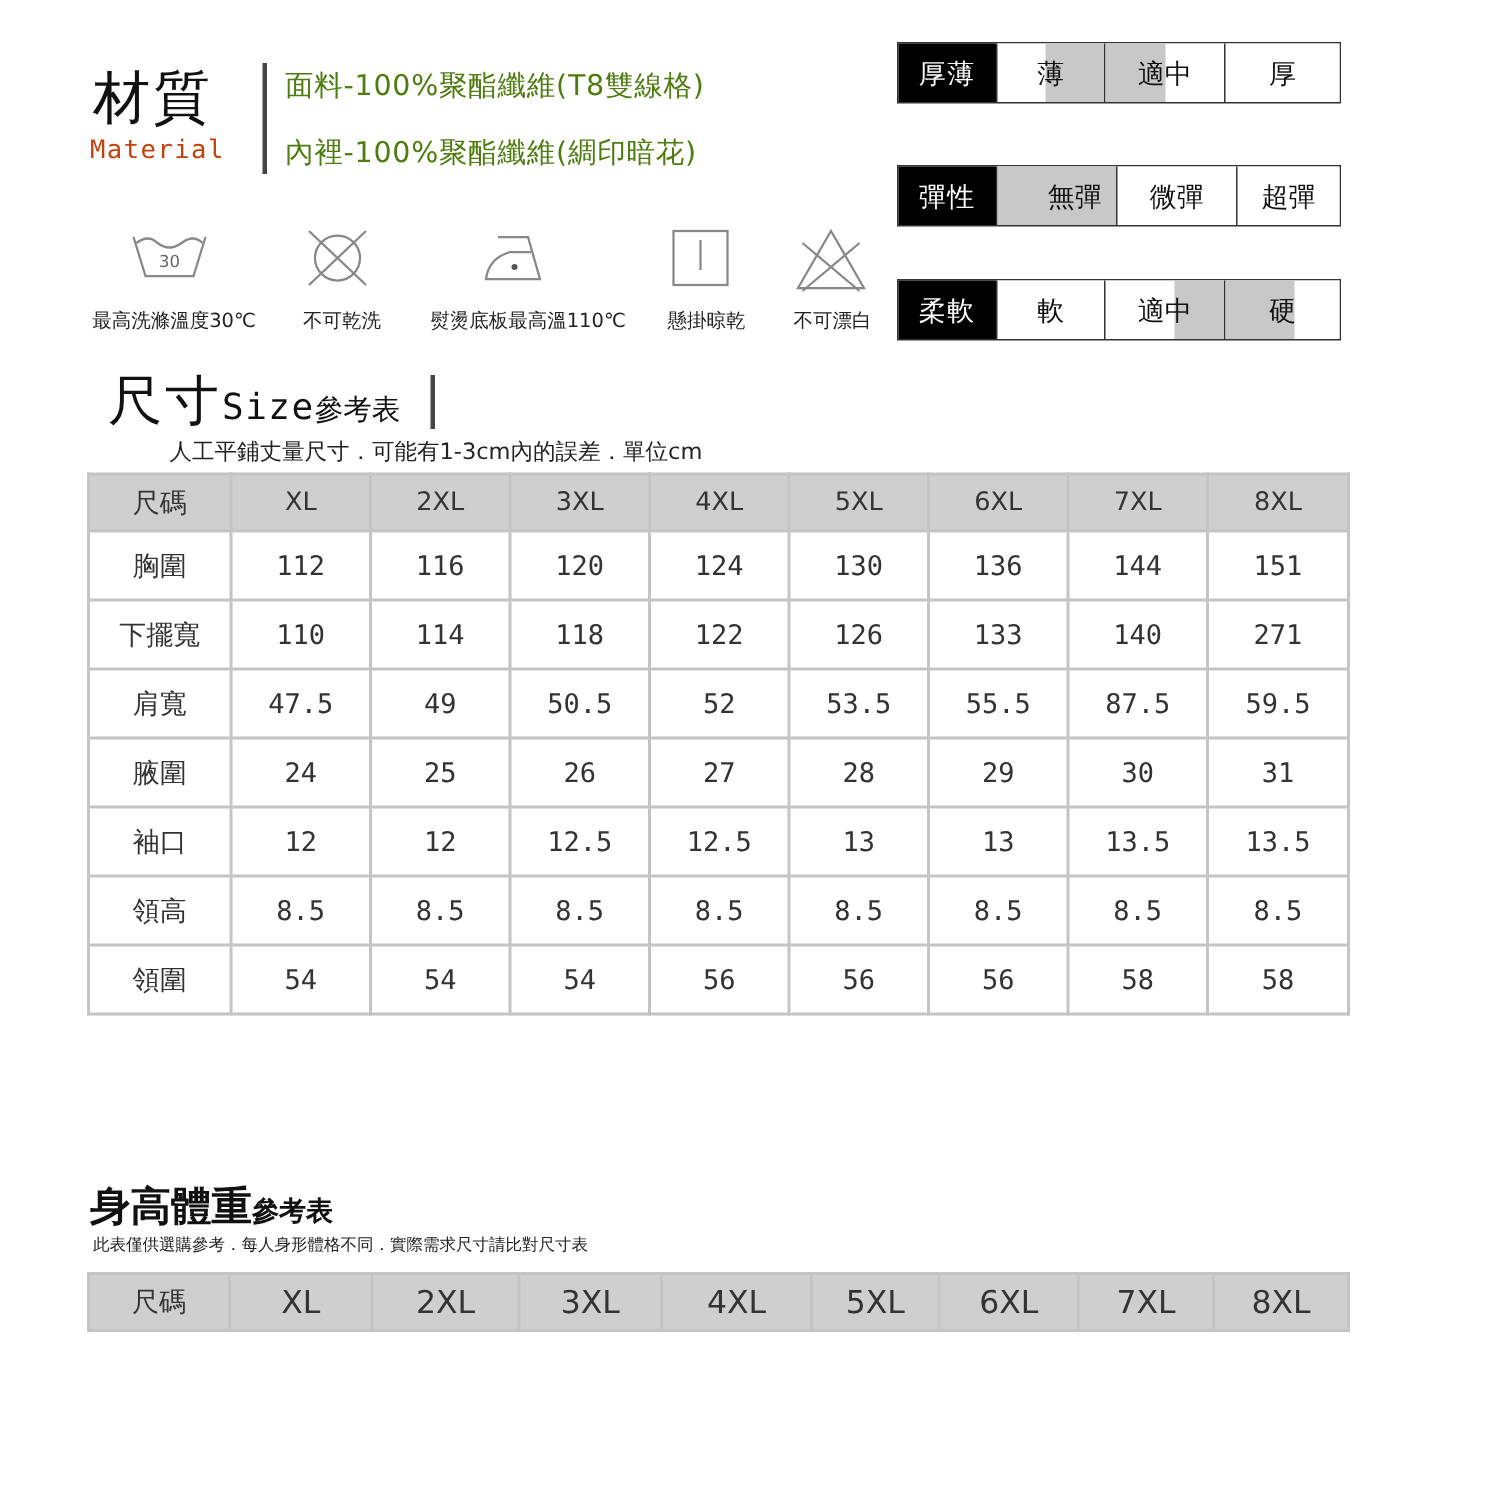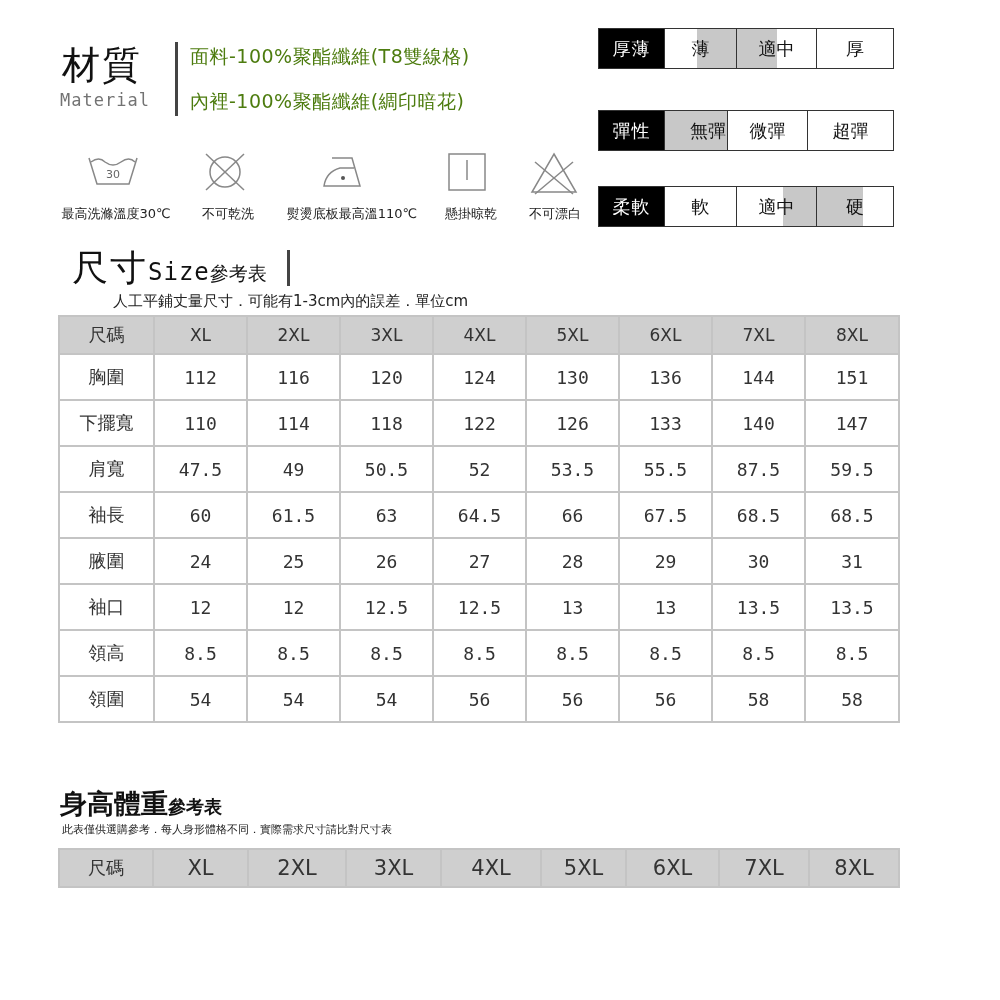--- a/index.html
+++ b/index.html
@@ -2,21 +2,21 @@
 <html><head>
 <meta charset="utf-8">
 <style>
   * { box-sizing: border-box; margin: 0; padding: 0; }
   html, body { width: 1000px; height: 1000px; background: #ffffff; overflow: hidden; }
   body { position: relative; font-family: "DejaVu Sans", "Liberation Sans", sans-serif; color: #222; }
   .abs { position: absolute; }
 
   
   .mat-title { left: 62px; top: 42px; font-size: 38px; color: #111; letter-spacing: 2px; line-height: 46px; }
-  .mat-sub { left: 60px; top: 90px; font-family: "DejaVu Sans Mono", "Liberation Mono", monospace; font-size: 17px; color: #737373; letter-spacing: 1px; }
+  .mat-sub { left: 60px; top: 90px; font-family: "DejaVu Sans Mono", "Liberation Mono", monospace; font-size: 17px; color: #c2410c; letter-spacing: 1px; }
   .mat-divider { left: 175px; top: 42px; width: 3px; height: 74px; background: #444; }
   .mat-line { left: 190px; font-size: 19px; color: #4d7c0f; letter-spacing: 0.5px; }
   .mat-line.l1 { top: 44px; }
   .mat-line.l2 { top: 89px; }
 
   
   .care { top: 150px; width: 110px; text-align: center; }
   .care svg { display: block; margin: 0 auto; }
   .care-label { position: absolute; top: 205px; font-size: 13px; color: #222; white-space: nowrap; transform: translateX(-50%); }
 
@@ -113,21 +113,21 @@
     <div class="hl" style="left:0; width:40px;"></div>
     <span>適中</span>
   </div>
   <div class="opt" style="flex:1;">
     <span>厚</span>
   </div>
 </div>
 
 <div class="abs scale" style="top:110px;">
   <div class="lab">彈性</div>
-  <div class="opt" style="width:63px;padding-left:24px;">
+  <div class="opt" style="width:80px;padding-left:24px;">
     <div class="hl" style="left:0; right:0;"></div>
     <span>無彈</span>
   </div>
   <div class="opt" style="width:80px;">
     <span>微彈</span>
   </div>
   <div class="opt" style="flex:1;text-align:center;">
     <span>超彈</span>
   </div>
 </div>
@@ -190,43 +190,32 @@
   </tr>
   <tr class="row">
     <td class="rl">下擺寬</td>
     <td>110</td>
     <td>114</td>
     <td>118</td>
     <td>122</td>
     <td>126</td>
     <td>133</td>
     <td>140</td>
-    <td>147</td>
+    <td>271</td>
   </tr>
   <tr class="row">
     <td class="rl">肩寬</td>
     <td>47.5</td>
     <td>49</td>
     <td>50.5</td>
     <td>52</td>
     <td>53.5</td>
     <td>55.5</td>
     <td>87.5</td>
     <td>59.5</td>
-  </tr>
-  <tr class="row">
-    <td class="rl">袖長</td>
-    <td>60</td>
-    <td>61.5</td>
-    <td>63</td>
-    <td>64.5</td>
-    <td>66</td>
-    <td>67.5</td>
-    <td>68.5</td>
-    <td>68.5</td>
   </tr>
   <tr class="row">
     <td class="rl">腋圍</td>
     <td>24</td>
     <td>25</td>
     <td>26</td>
     <td>27</td>
     <td>28</td>
     <td>29</td>
     <td>30</td>

